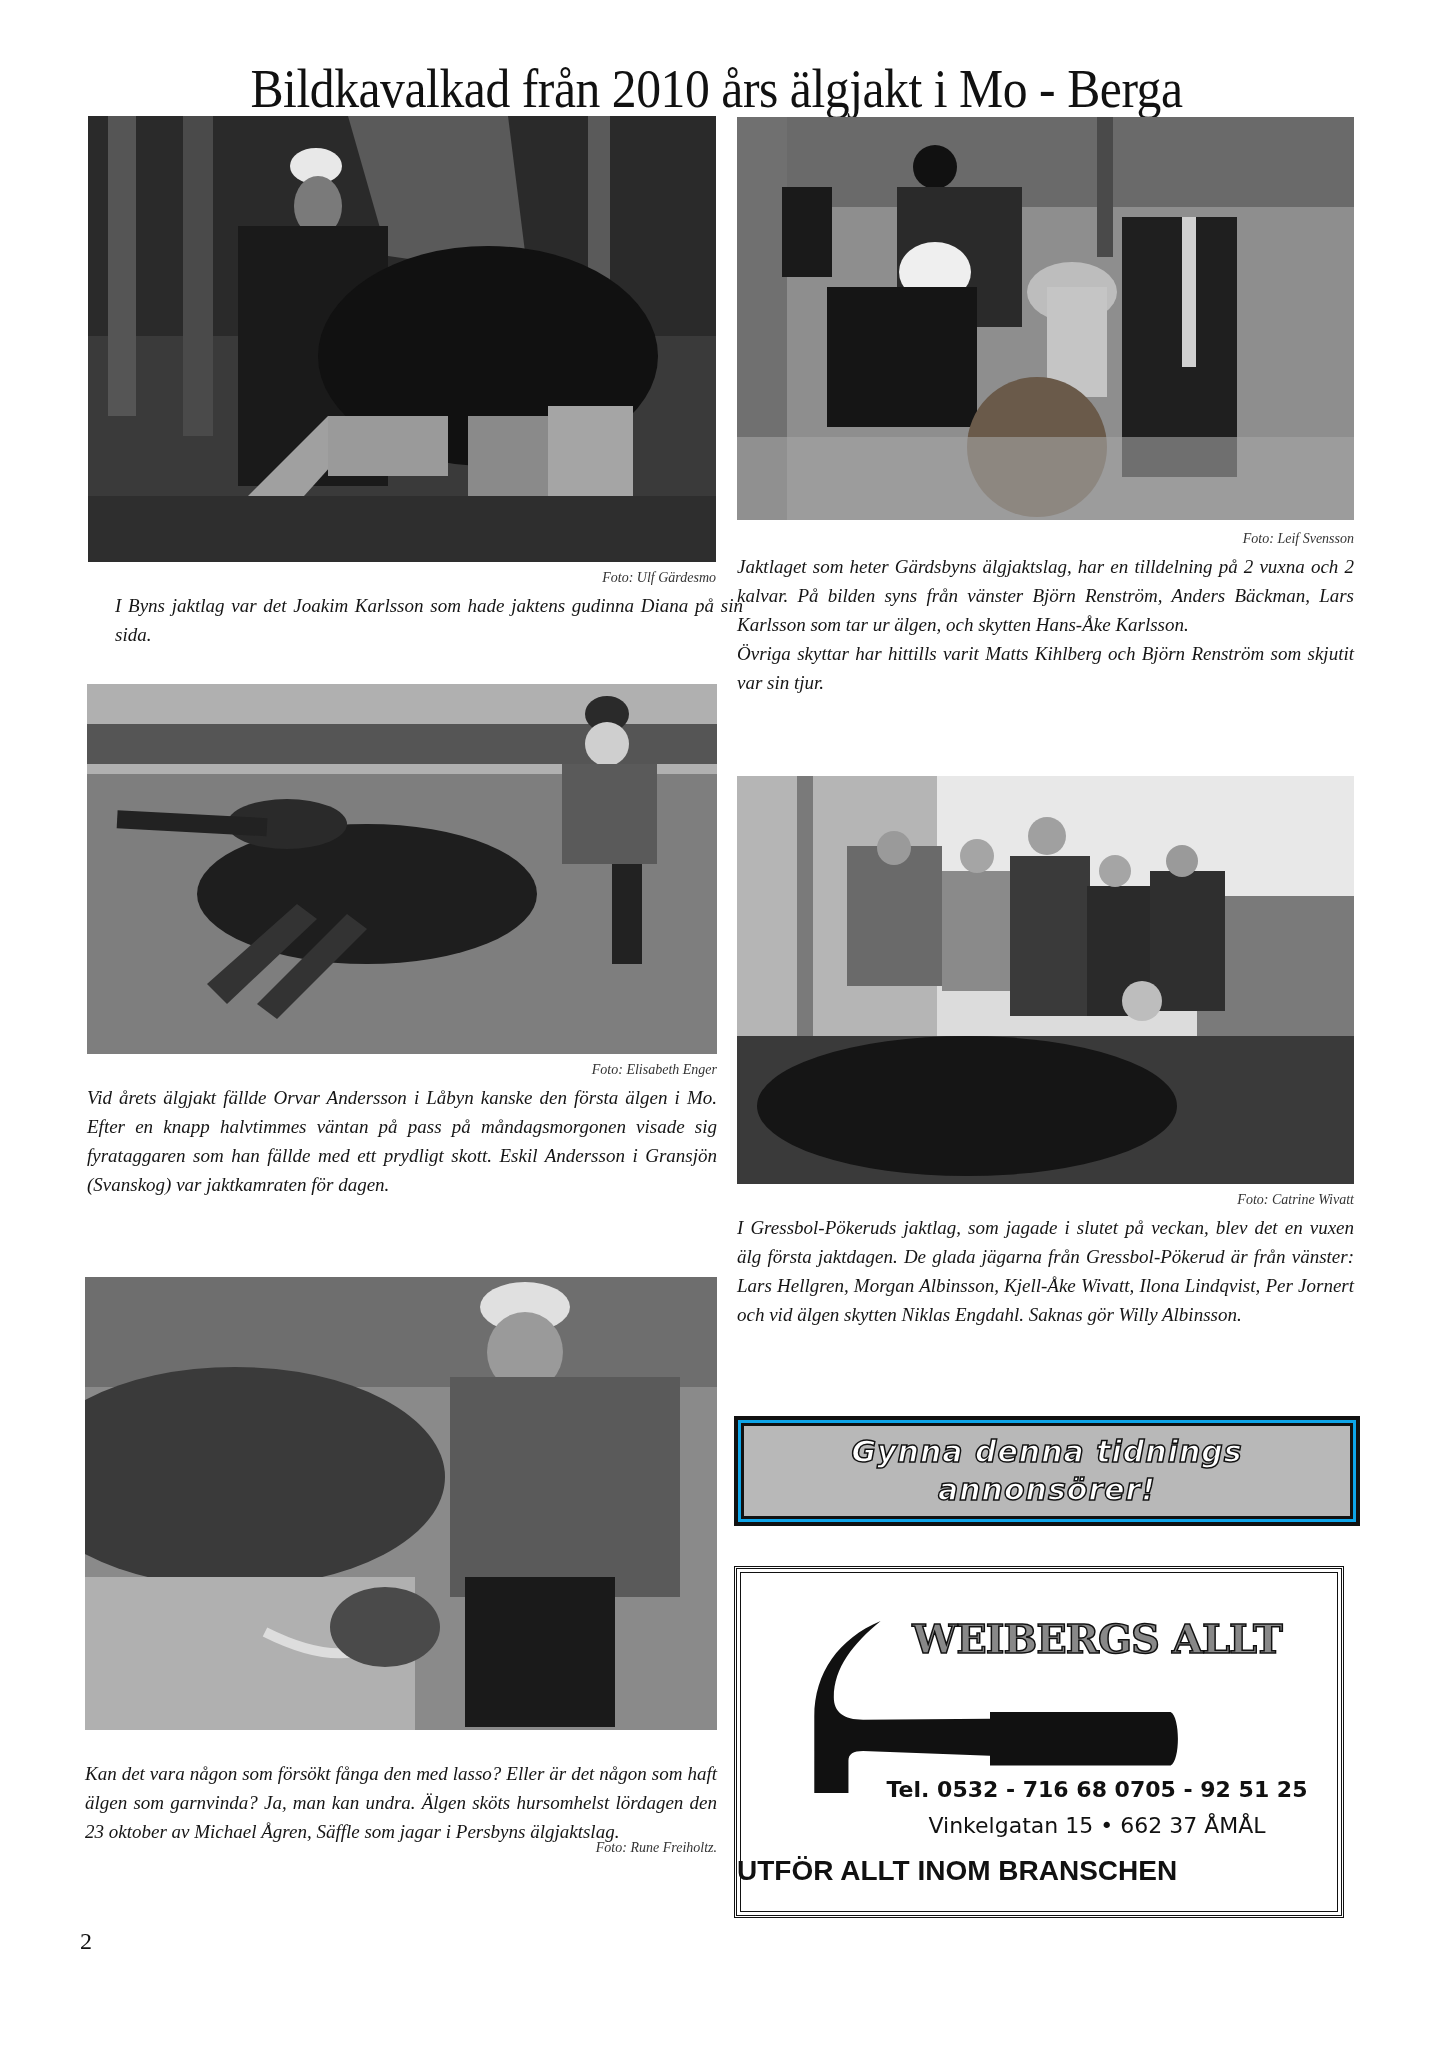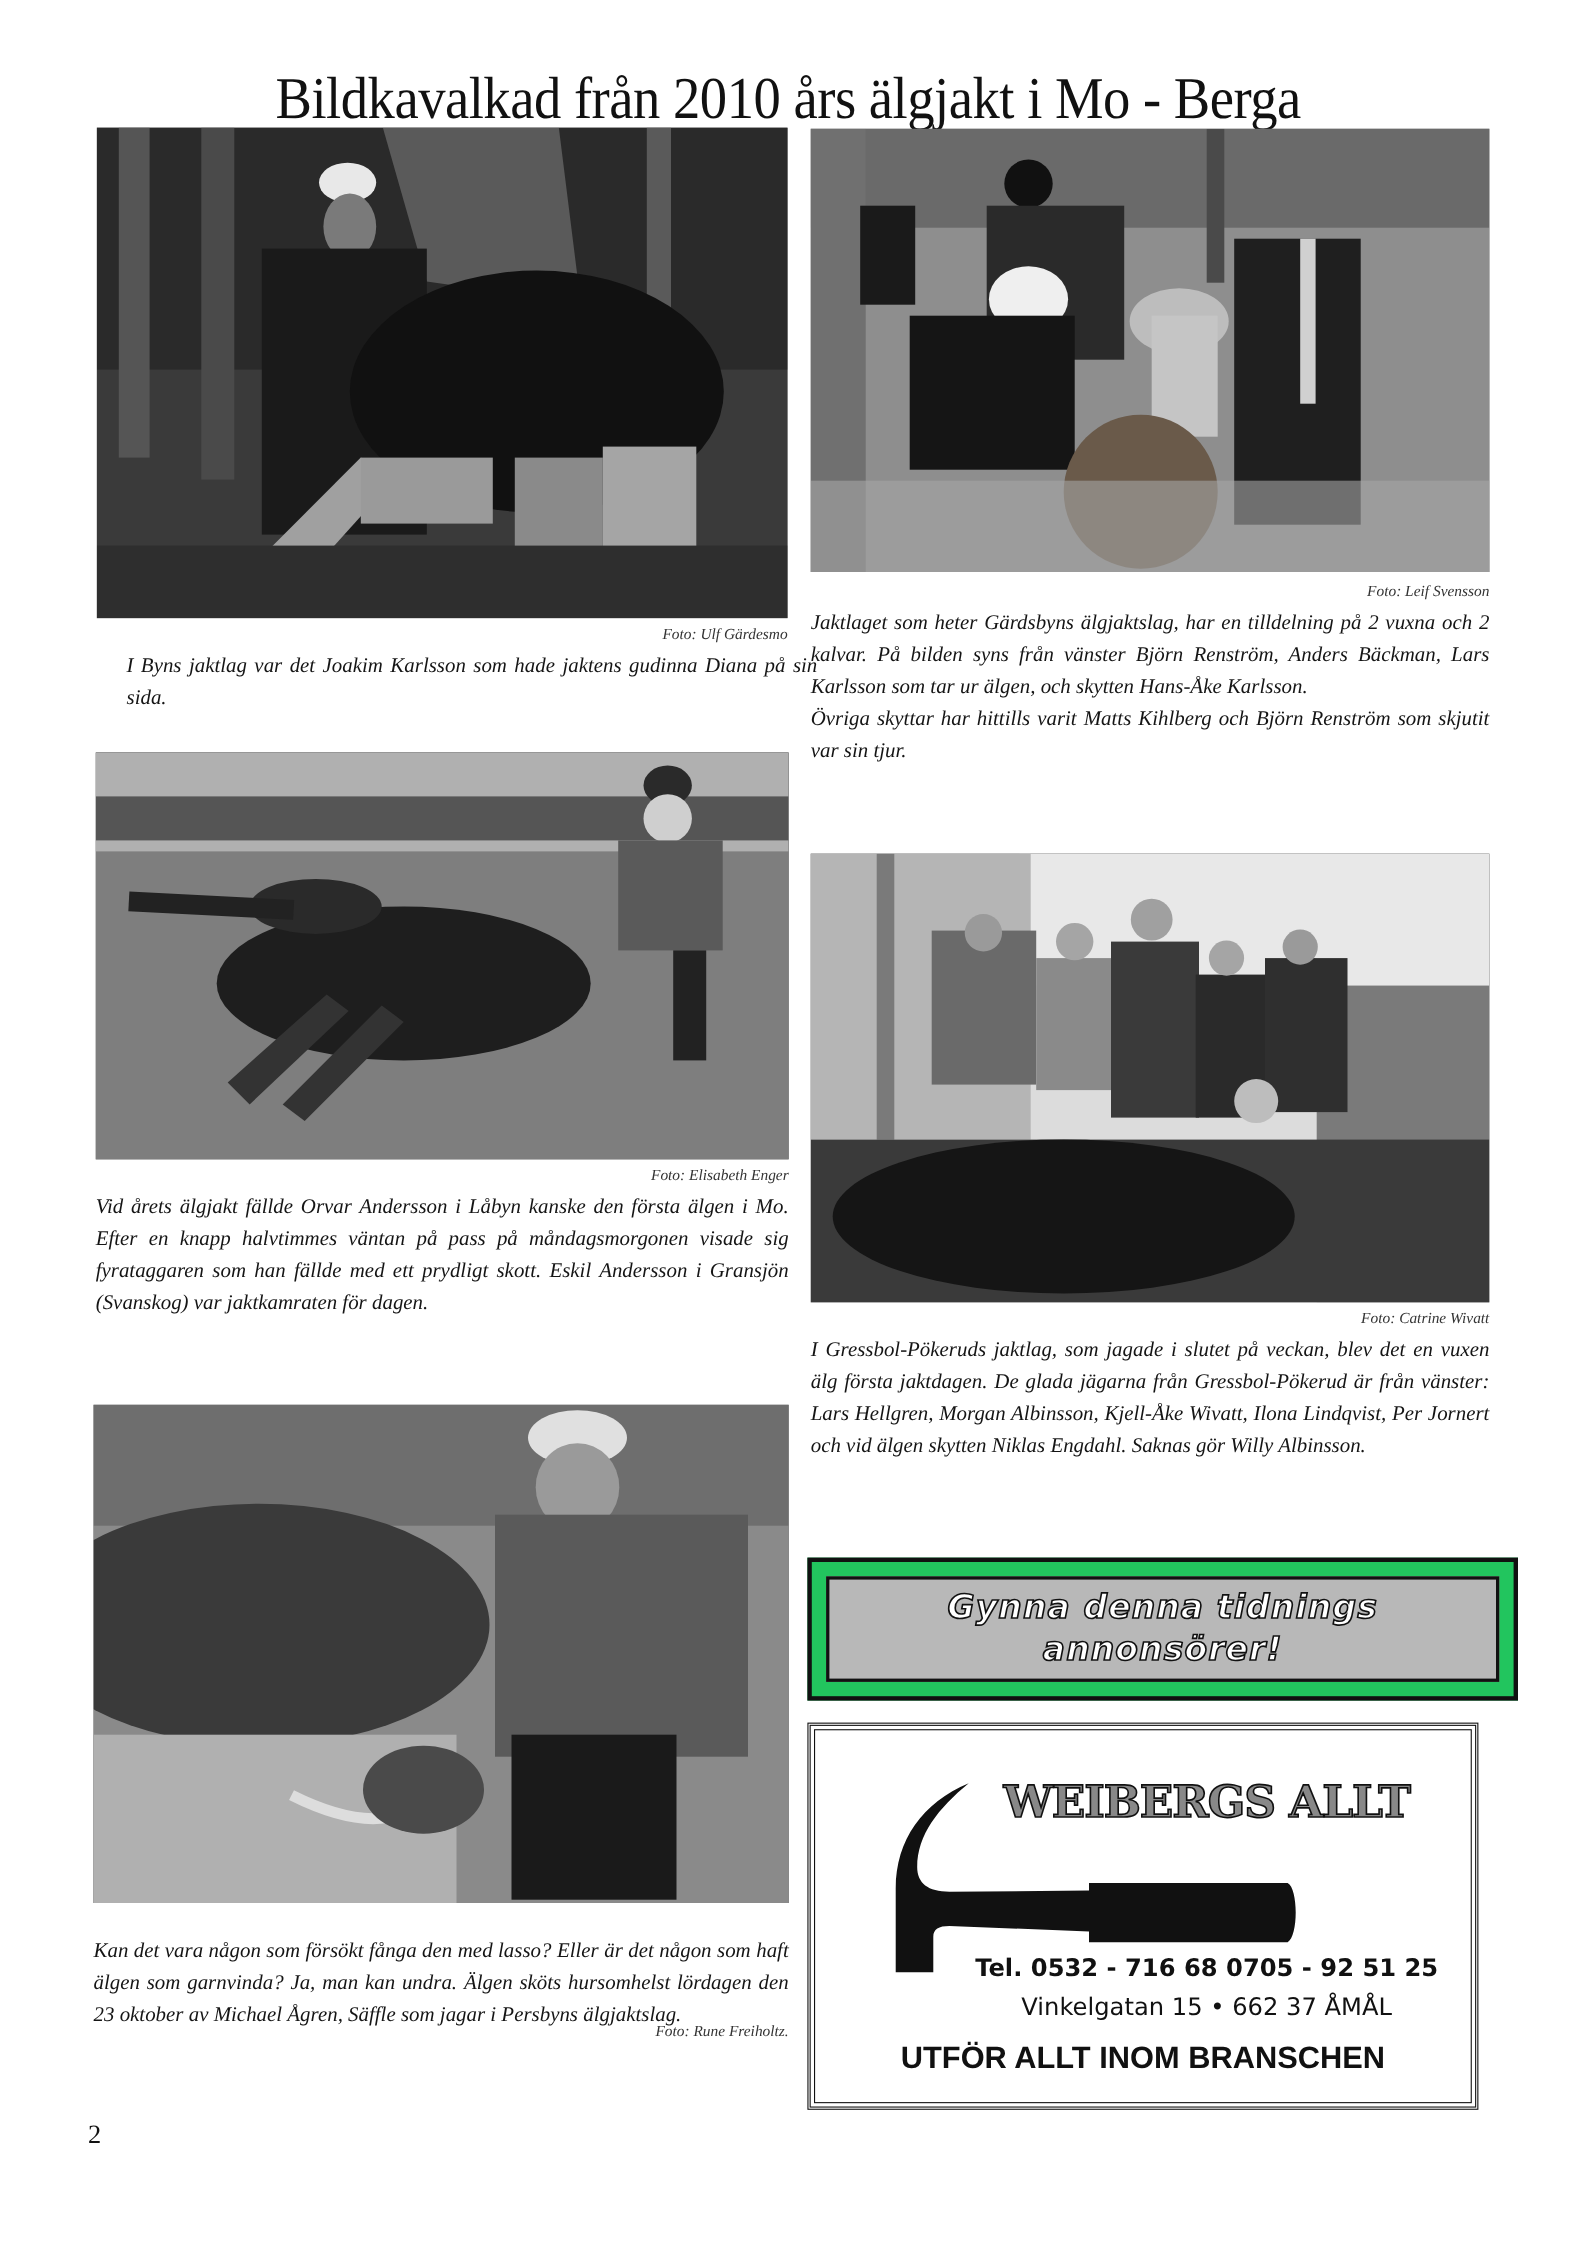--- a/index.html
+++ b/index.html
@@ -8,21 +8,21 @@
   .abs { position: absolute; }
   .title { left: 0; width: 1433px; top: 58px; text-align: center; font-size: 54px;
            letter-spacing: -0.5px; font-family: "Liberation Serif", serif; color: #111;
            transform: scaleX(0.92); transform-origin: center; }
   .photo { background: #555; overflow: hidden; }
   .photo svg { width: 100%; height: 100%; display: block; }
   .credit { font-style: italic; font-size: 14px; text-align: right; color: #333; }
   .caption { font-style: italic; font-size: 19px; line-height: 29px; text-align: justify; color: #151515; }
   .caption p { margin: 0; }
   .pageno { font-size: 24px; }
-  .banner { border: 4px solid #111; padding: 13px; background: #22c55e; }
+  .banner { border: 4px solid #111; padding: 3px; background: #0ea5e9; }
   .banner-inner { border: 3px solid #111; background: #b8b8b8; height: 100%; box-sizing: border-box;
                   display: flex; flex-direction: column; align-items: center; justify-content: center; }
   .banner-text { font-family: "DejaVu Sans", sans-serif; font-weight: bold; font-style: italic;
                  font-size: 30px; color: #fff; line-height: 38px;
                  -webkit-text-stroke: 1.5px #111; letter-spacing: 1px; }
   .ad { border: 3px double #111; outline: 1px solid #111; outline-offset: -7px; background: #fff; }
   .ad-brand { font-family: "DejaVu Serif", serif; font-weight: bold; font-size: 40px; color: #888;
               -webkit-text-stroke: 1.5px #111; letter-spacing: -1px; }
   .ad-phone { font-family: "DejaVu Sans", sans-serif; font-weight: bold; font-size: 22px; }
   .ad-addr { font-family: "DejaVu Sans", sans-serif; font-size: 22px; }
@@ -159,14 +159,14 @@
 </div>
 
 <div class="abs ad" style="left:734px; top:1566px; width:604px; height:346px;">
   <svg class="abs" viewBox="0 0 420 180" style="left:48px; top:48px; width:410px; height:180px;">
     <path d="M100 5 C60 25 40 55 40 95 L40 178 L70 178 L70 130 C70 120 75 115 90 115 L260 112 L260 106 L392 106 L400 120 L400 140 L392 154 L260 154 L260 148 L90 146 C70 146 30 150 30 150" fill="none"></path>
     <path d="M98 2 C55 20 30 55 30 100 L30 178 L65 178 L65 145 C65 138 70 135 80 135 L210 140 L210 150 L395 150 C405 145 405 100 395 95 L210 95 L210 102 L80 103 C60 103 50 95 50 80 C50 50 70 25 98 2 Z" fill="#111"></path>
   </svg>
   <div class="abs ad-brand" style="left:150px; top:46px; width:420px; text-align:center;">WEIBERGS ALLT</div>
   <div class="abs ad-phone" style="left:140px; top:208px; width:440px; text-align:center;">Tel. 0532 - 716 68  0705 - 92 51 25</div>
   <div class="abs ad-addr" style="left:140px; top:244px; width:440px; text-align:center;">Vinkelgatan 15 • 662 37  ÅMÅL</div>
-  <div class="abs ad-slogan" style="left:0; top:286px; width:604px; text-align:center;">UTFÖR ALLT INOM BRANSCHEN</div>
+  <div class="abs ad-slogan" style="left:0; top:286px; width:604px; ">UTFÖR ALLT INOM BRANSCHEN</div>
 </div>
 
 </body></html>

